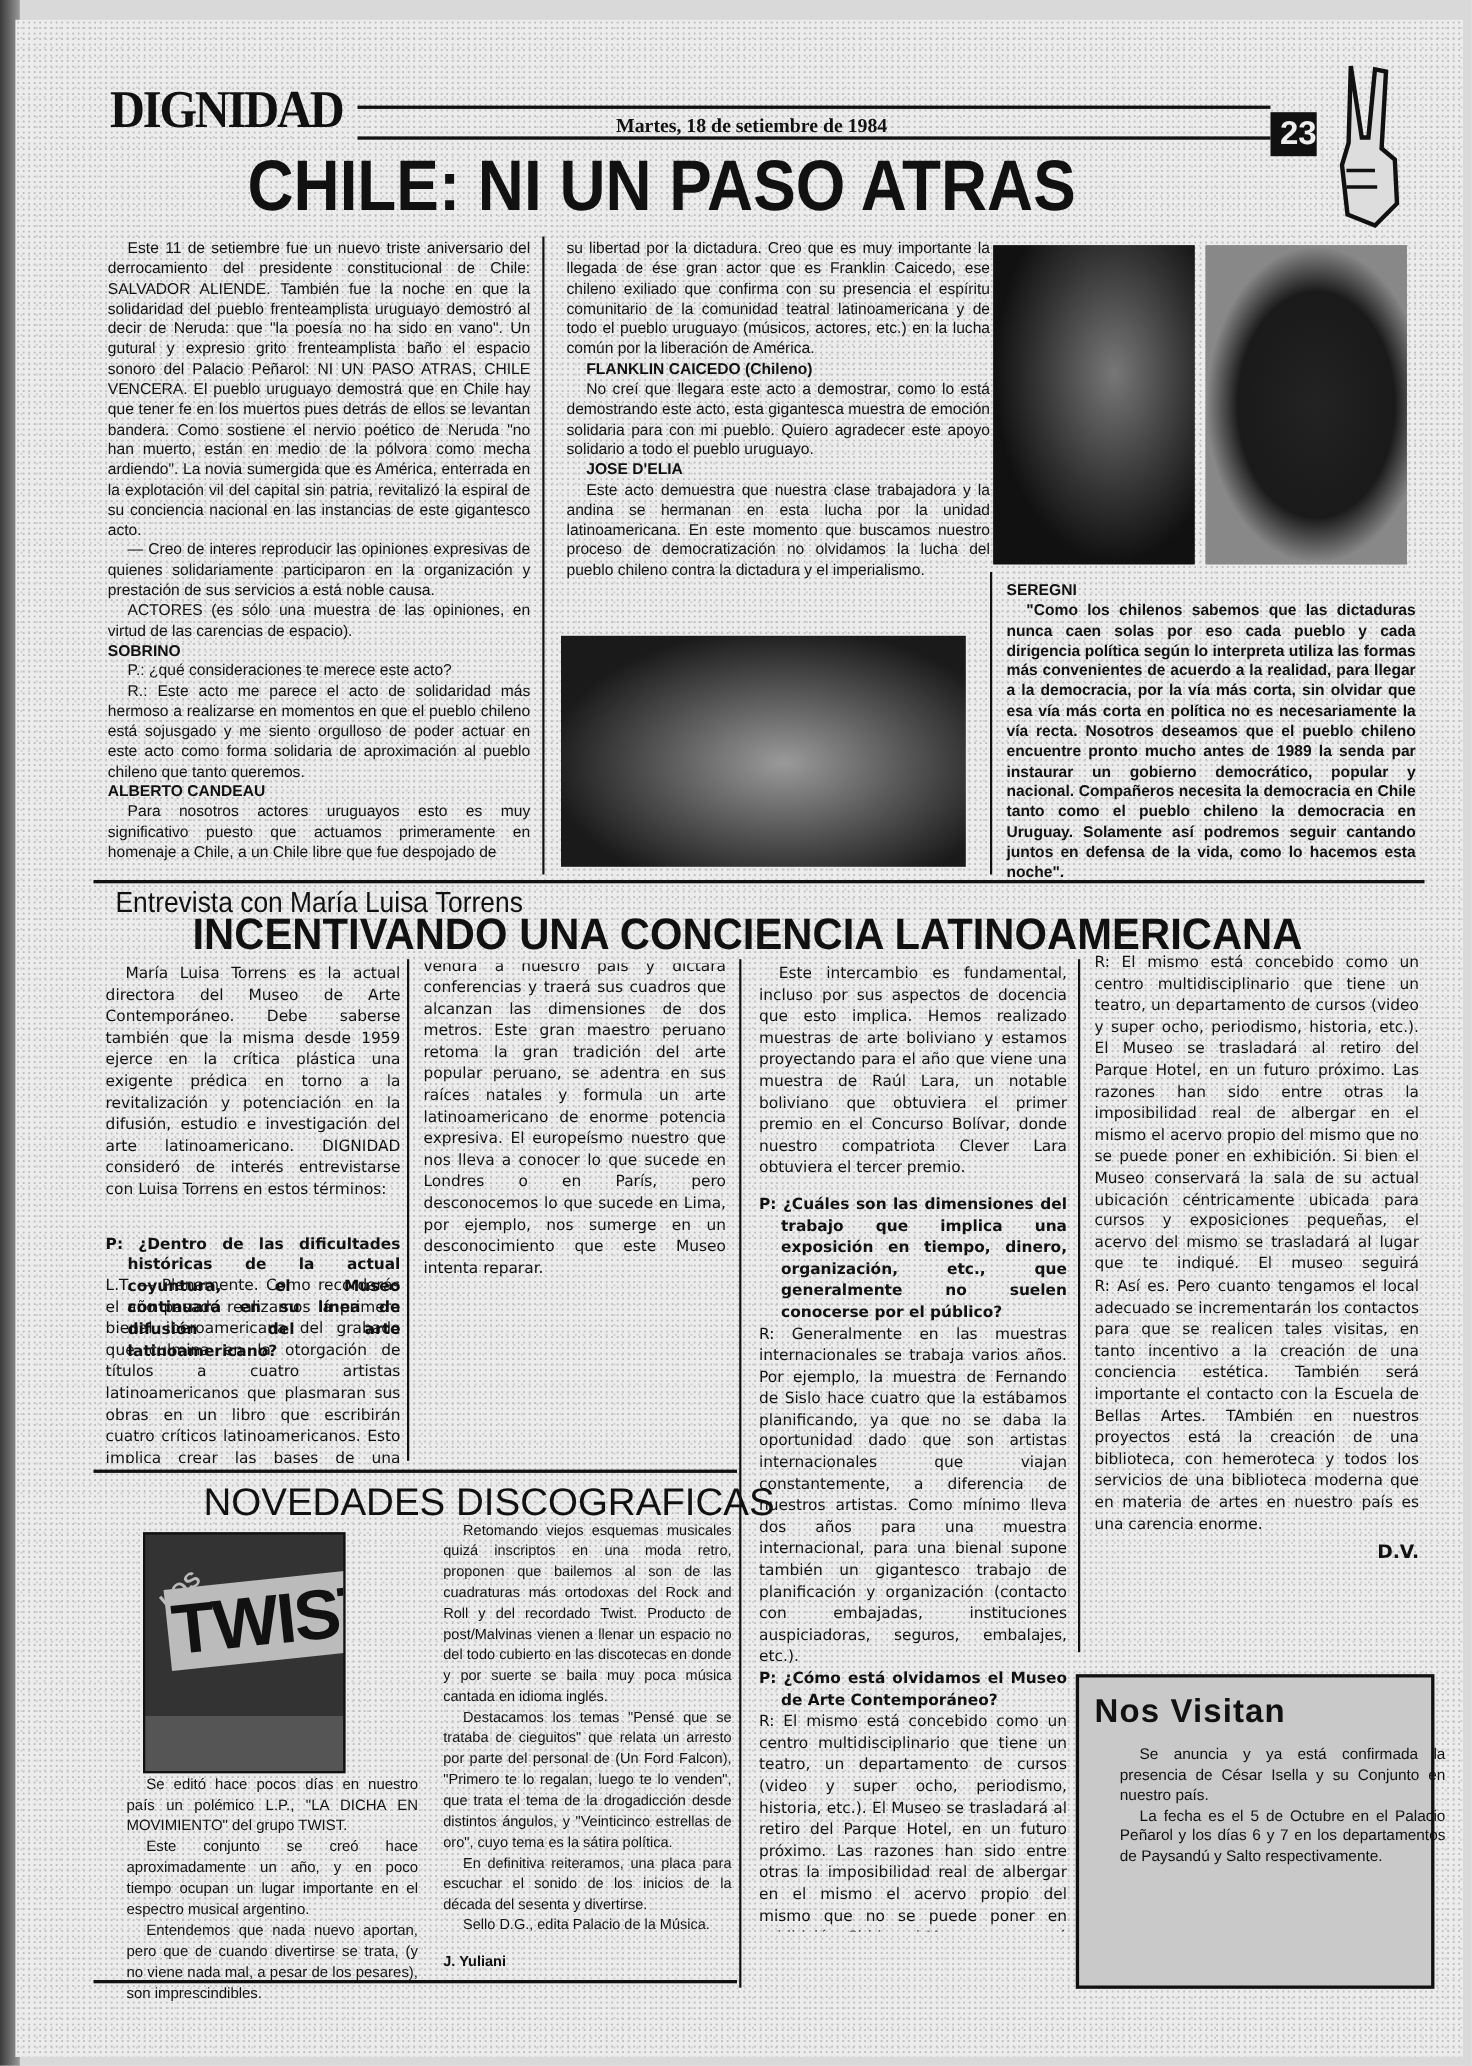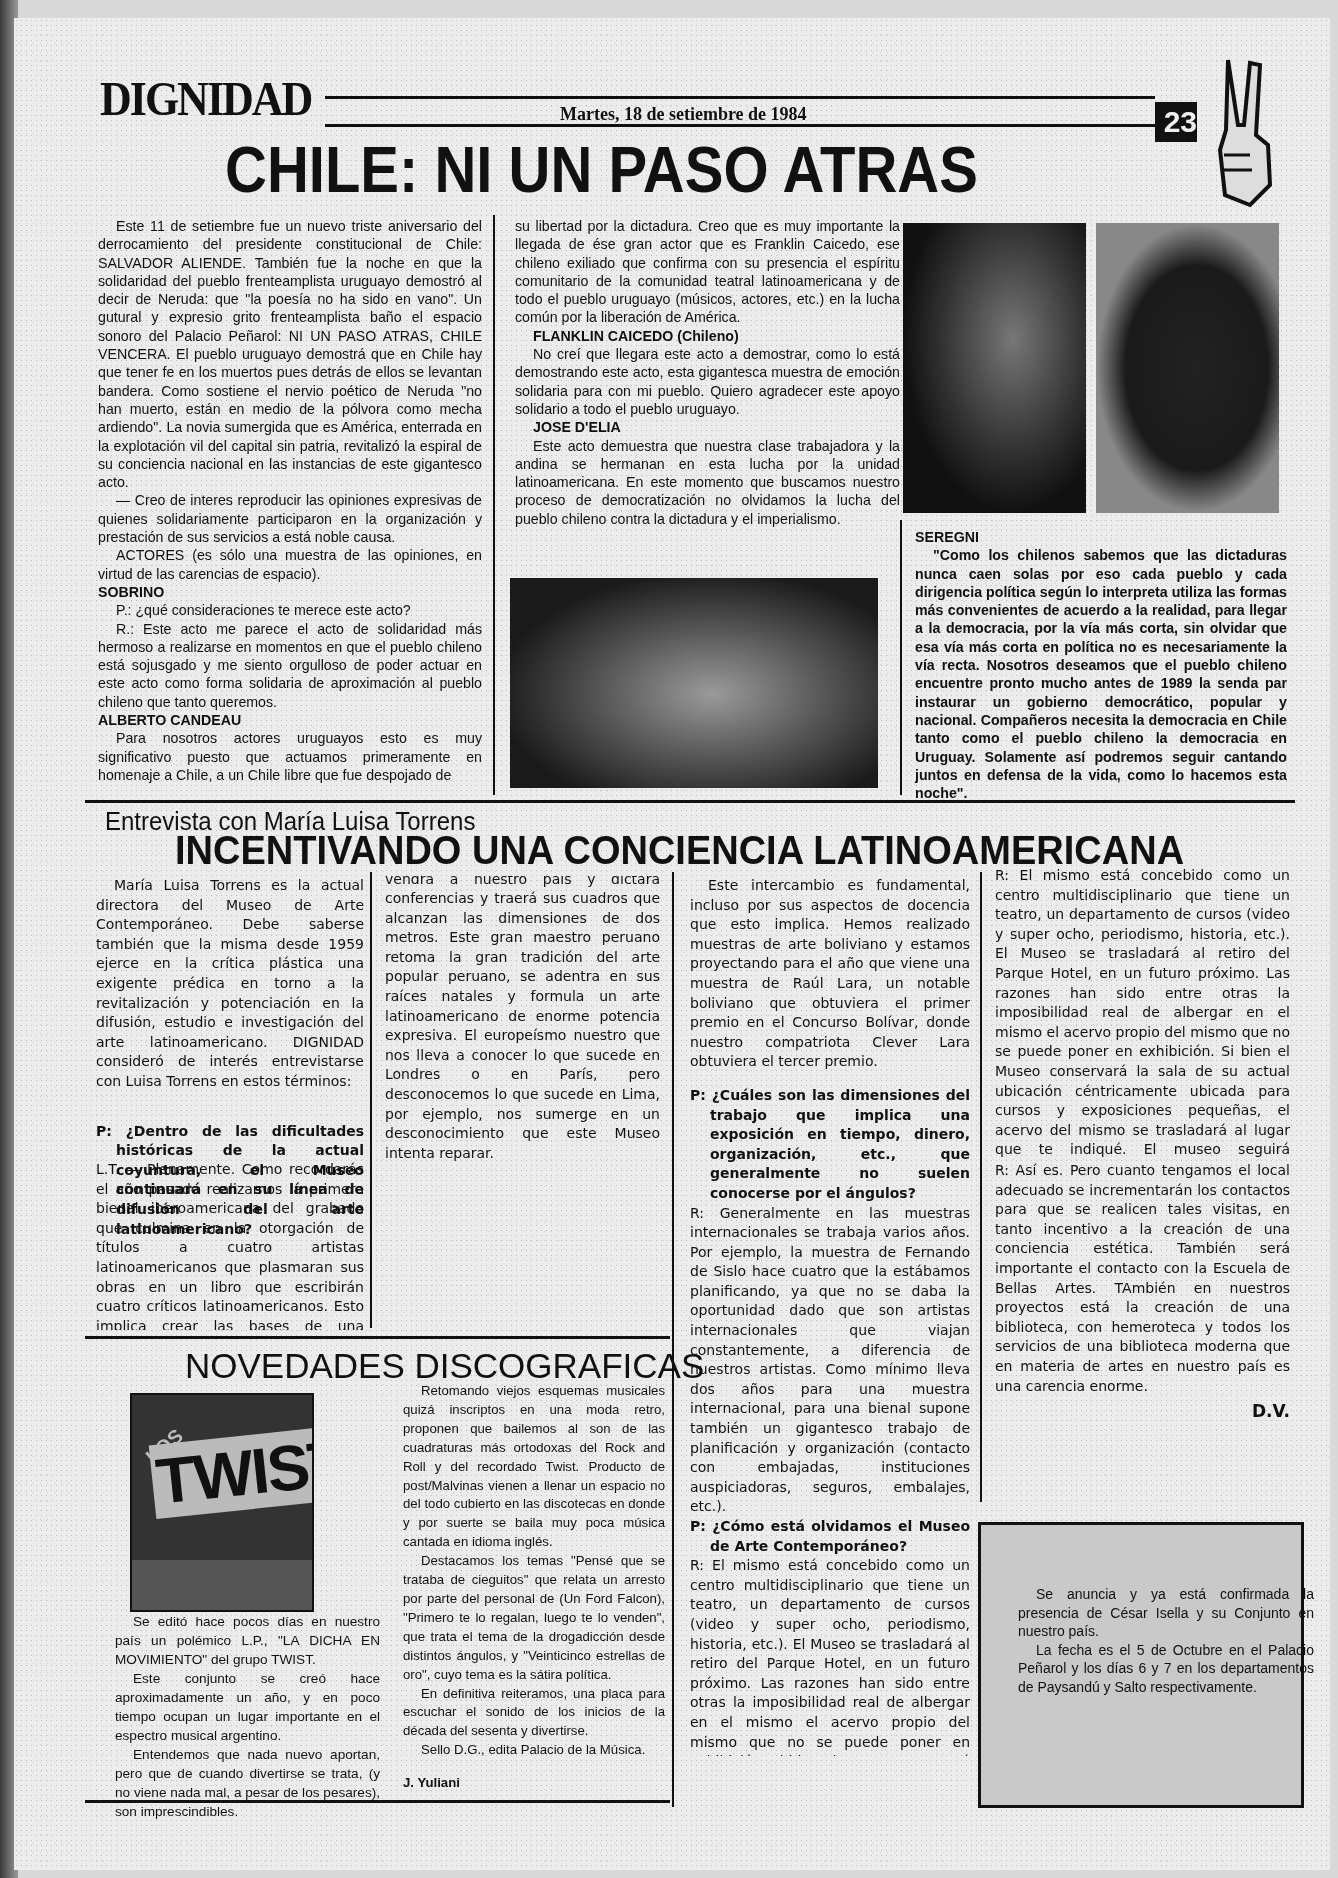--- a/index.html
+++ b/index.html
@@ -95,21 +95,21 @@
 <div class="abs interview" style="left:96px;top:1160px;width:268px;height:170px;overflow:hidden;text-align:justify;">
   <p>L.T. — Plenamente. Como recordarás el año pasado realizamos la primera bienal iberoamericana del grabado que culmina en la otorgación de títulos a cuatro artistas latinoamericanos que plasmaran sus obras en un libro que escribirán cuatro críticos latinoamericanos. Esto implica crear las bases de una bibliografía en un rubro donde hay que confesar que existe una carencia enorme en nuestro país. En este momento estamos preparando una gran muestra en el Subte del maestro peruano Fernando de Sislo, que es una de las figuras importantes del arte peruano y que vendrá a nuestro país y dictará conferencias y traerá sus cuadros que alcanzan las dimensiones de dos metros. Este gran maestro peruano retoma la gran tradición del arte popular peruano, se adentra en sus raíces natales y formula un arte latinoamericano de enorme potencia expresiva. El europeísmo nuestro que nos lleva a conocer lo que sucede en Londres o en París, pero desconocemos lo que sucede en Lima, por ejemplo, nos sumerge en un desconocimiento que este Museo intenta reparar.</p>
 </div>
 <div class="abs interview" style="left:385px;top:876px;width:275px;height:455px;overflow:hidden;text-align:justify;color:#111;">
   <p style="margin-top:-320px;">L.T. — Plenamente. Como recordarás el año pasado realizamos la primera bienal iberoamericana del grabado que culmina en la otorgación de títulos a cuatro artistas latinoamericanos que plasmaran sus obras en un libro que escribirán cuatro críticos latinoamericanos. Esto implica crear las bases de una bibliografía en un rubro donde hay que confesar que existe una carencia enorme en nuestro país. En este momento estamos preparando una gran muestra en el Subte del maestro peruano Fernando de Sislo, que es una de las figuras importantes del arte peruano y que vendrá a nuestro país y dictará conferencias y traerá sus cuadros que alcanzan las dimensiones de dos metros. Este gran maestro peruano retoma la gran tradición del arte popular peruano, se adentra en sus raíces natales y formula un arte latinoamericano de enorme potencia expresiva. El europeísmo nuestro que nos lleva a conocer lo que sucede en Londres o en París, pero desconocemos lo que sucede en Lima, por ejemplo, nos sumerge en un desconocimiento que este Museo intenta reparar.</p>
 </div>
 <div class="abs vrule" style="left:672px;top:872px;height:935px;"></div>
 
 <div class="abs interview" style="left:690px;top:876px;width:280px;text-align:justify;">
   <p style="text-indent:18px;">Este intercambio es fundamental, incluso por sus aspectos de docencia que esto implica. Hemos realizado muestras de arte boliviano y estamos proyectando para el año que viene una muestra de Raúl Lara, un notable boliviano que obtuviera el primer premio en el Concurso Bolívar, donde nuestro compatriota Clever Lara obtuviera el tercer premio.</p>
-  <p class="q" style="margin-top:14px;">P: ¿Cuáles son las dimensiones del trabajo que implica una exposición en tiempo, dinero, organización, etc., que generalmente no suelen conocerse por el ángulos?</p>
+  <p class="q" style="margin-top:14px;">P: ¿Cuáles son las dimensiones del trabajo que implica una exposición en tiempo, dinero, organización, etc., que generalmente no suelen conocerse por el público?</p>
   <p>R: Generalmente en las muestras internacionales se trabaja varios años. Por ejemplo, la muestra de Fernando de Sislo hace cuatro que la estábamos planificando, ya que no se daba la oportunidad dado que son artistas internacionales que viajan constantemente, a diferencia de nuestros artistas. Como mínimo lleva dos años para una muestra internacional, para una bienal supone también un gigantesco trabajo de planificación y organización (contacto con embajadas, instituciones auspiciadoras, seguros, embalajes, etc.).</p>
   <p class="q">P: ¿Cómo está olvidamos el Museo de Arte Contemporáneo?</p>
   <p style="height:200px;overflow:hidden;">R: El mismo está concebido como un centro multidisciplinario que tiene un teatro, un departamento de cursos (video y super ocho, periodismo, historia, etc.). El Museo se trasladará al retiro del Parque Hotel, en un futuro próximo. Las razones han sido entre otras la imposibilidad real de albergar en el mismo el acervo propio del mismo que no se puede poner en exhibición. Si bien el Museo conservará la sala de su actual ubicación céntricamente ubicada para cursos y exposiciones pequeñas, el acervo del mismo se trasladará al lugar que te indiqué. El museo seguirá buscando la integración y fomento de los lazos latinoamericanos en un momento propicio en donde nuestros artistas son receptivos puesto que han ido perdiendo esa actitud de tiempos atrás en que todos querían ser franceses, ingleses y ahora, en cambio, tienen una preocupación de insertarse en nuestra cultura. Y además, seguiremos trabajando con los otros museos en forma de cooperación como en la actualidad.</p>
 </div>
 <div class="abs vrule" style="left:980px;top:872px;height:630px;"></div>
 
 <div class="abs interview" style="left:995px;top:866px;width:295px;text-align:justify;">
   <p style="height:295px;overflow:hidden;">R: El mismo está concebido como un centro multidisciplinario que tiene un teatro, un departamento de cursos (video y super ocho, periodismo, historia, etc.). El Museo se trasladará al retiro del Parque Hotel, en un futuro próximo. Las razones han sido entre otras la imposibilidad real de albergar en el mismo el acervo propio del mismo que no se puede poner en exhibición. Si bien el Museo conservará la sala de su actual ubicación céntricamente ubicada para cursos y exposiciones pequeñas, el acervo del mismo se trasladará al lugar que te indiqué. El museo seguirá buscando la integración y fomento de los lazos latinoamericanos en un momento propicio en donde nuestros artistas son receptivos puesto que han ido perdiendo esa actitud de tiempos atrás en que todos querían ser franceses, ingleses y ahora, en cambio, tienen una preocupación de insertarse en nuestra cultura. Y además, seguiremos trabajando con los otros museos en forma de cooperación como en la actualidad.</p>
   <p>R: Así es. Pero cuanto tengamos el local adecuado se incrementarán los contactos para que se realicen tales visitas, en tanto incentivo a la creación de una conciencia estética. También será importante el contacto con la Escuela de Bellas Artes. TAmbién en nuestros proyectos está la creación de una biblioteca, con hemeroteca y todos los servicios de una biblioteca moderna que en materia de artes en nuestro país es una carencia enorme.</p>
   <p style="text-align:right;font-weight:bold;font-size:17px;margin-top:6px;">D.V.</p>
@@ -130,17 +130,18 @@
 <div class="abs col" style="left:403px;top:1382px;width:262px;font-size:13.2px;line-height:18.9px;">
   <p>Retomando viejos esquemas musicales quizá inscriptos en una moda retro, proponen que bailemos al son de las cuadraturas más ortodoxas del Rock and Roll y del recordado Twist. Producto de post/Malvinas vienen a llenar un espacio no del todo cubierto en las discotecas en donde y por suerte se baila muy poca música cantada en idioma inglés.</p>
   <p>Destacamos los temas "Pensé que se trataba de cieguitos" que relata un arresto por parte del personal de (Un Ford Falcon), "Primero te lo regalan, luego te lo venden", que trata el tema de la drogadicción desde distintos ángulos, y "Veinticinco estrellas de oro", cuyo tema es la sátira política.</p>
   <p>En definitiva reiteramos, una placa para escuchar el sonido de los inicios de la década del sesenta y divertirse.</p>
   <p>Sello D.G., edita Palacio de la Música.</p>
   <p class="noind bold" style="margin-top:14px;">J. Yuliani</p>
 </div>
 <div class="abs hrule" style="left:85px;top:1800px;width:585px;"></div>
 
 <div class="abs visitan">
+  <h3>Nos Visitan</h3>
   <div class="col">
     <p>Se anuncia y ya está confirmada la presencia de César Isella y su Conjunto en nuestro país.</p>
     <p>La fecha es el 5 de Octubre en el Palacio Peñarol y los días 6 y 7 en los departamentos de Paysandú y Salto respectivamente.</p>
   </div>
 </div>
 
 </body></html>

